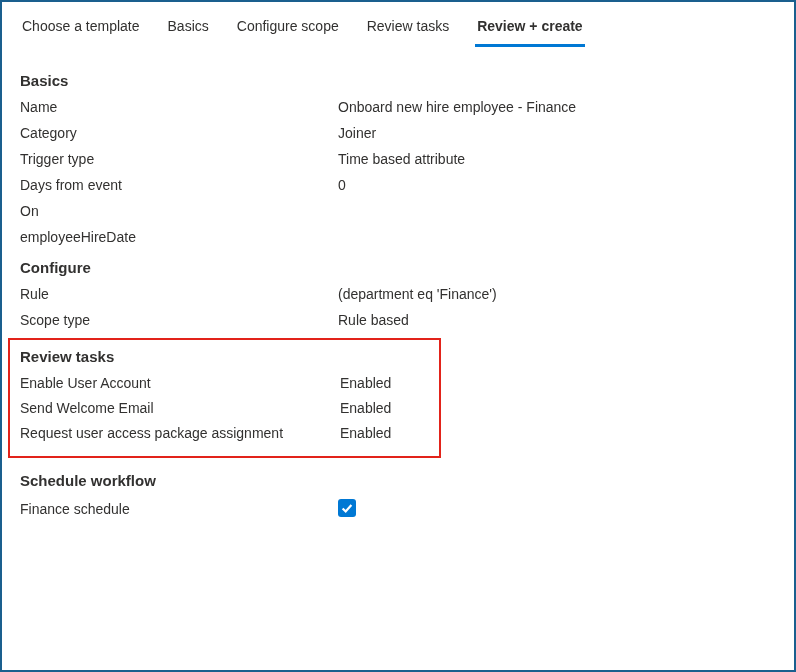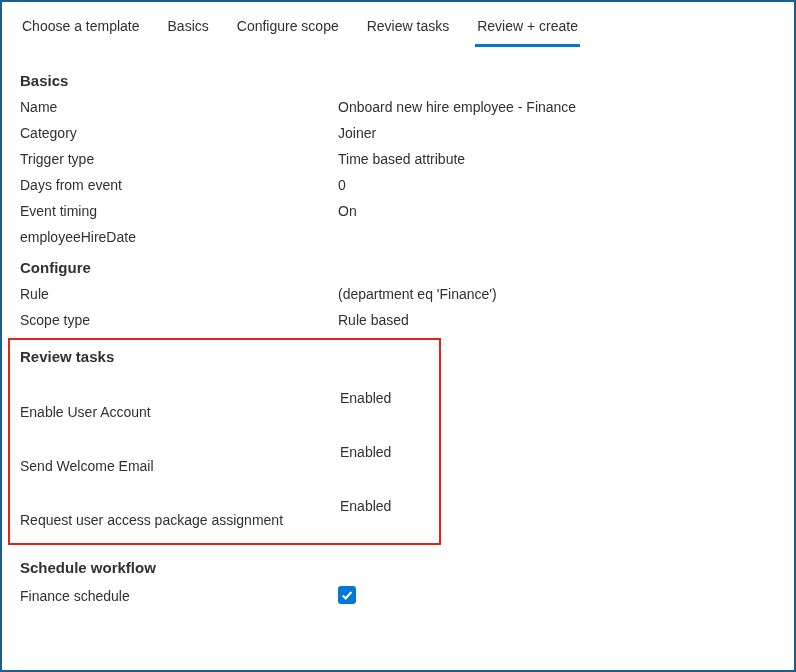--- a/index.html
+++ b/index.html
@@ -24,21 +24,21 @@
       border-bottom: 1px solid transparent;
     }
     .tab {
       padding: 4px 2px 10px 2px;
       cursor: pointer;
       font-size: 14px;
       color: #323130;
       position: relative;
     }
     .tab.active {
-      font-weight: 400;
+      font-weight: 700;
       border-bottom: 3px solid #0078d4;
     }
     .content {
       padding: 10px 18px 0 18px;
     }
     .section-title {
       font-weight: 700;
       font-size: 15px;
       margin-top: 14px;
       margin-bottom: 10px;
@@ -66,21 +66,20 @@
     }
     .highlight-box .section-title {
       margin-top: 0;
       margin-bottom: 10px;
     }
     .highlight-box .row {
       margin-bottom: 9px;
     }
     .highlight-box .label {
       width: 320px;
-      margin-top: 29px;
     }
     .checkbox-wrap {
       display: inline-flex;
       align-items: center;
       justify-content: center;
       width: 18px;
       height: 18px;
       background: #0078d4;
       border-radius: 3px;
     }
@@ -120,21 +119,20 @@
   </div>
   <div class="row">
     <div class="label">Trigger type</div>
     <div class="value">Time based attribute</div>
   </div>
   <div class="row">
     <div class="label">Days from event</div>
     <div class="value">0</div>
   </div>
   <div class="row">
-    <div class="label">Event timing</div>
     <div class="value">On</div>
   </div>
   <div class="row">
     <div class="value">employeeHireDate</div>
   </div>
 
   <div class="section-title">Configure</div>
 
   <div class="row">
     <div class="label">Rule</div>

